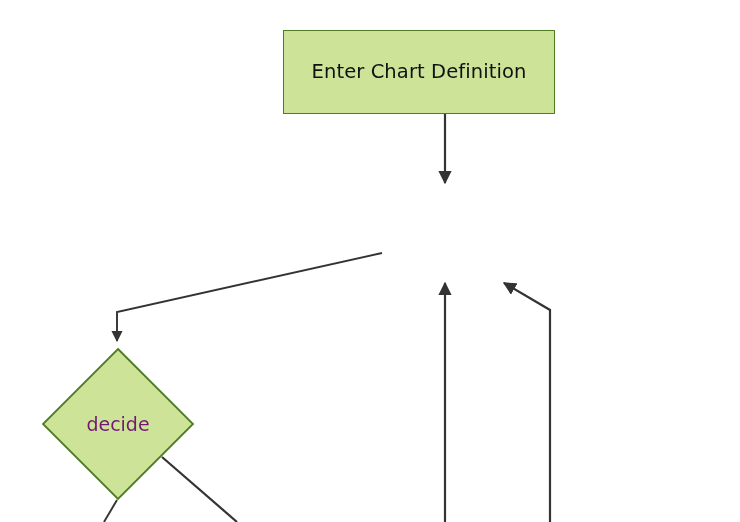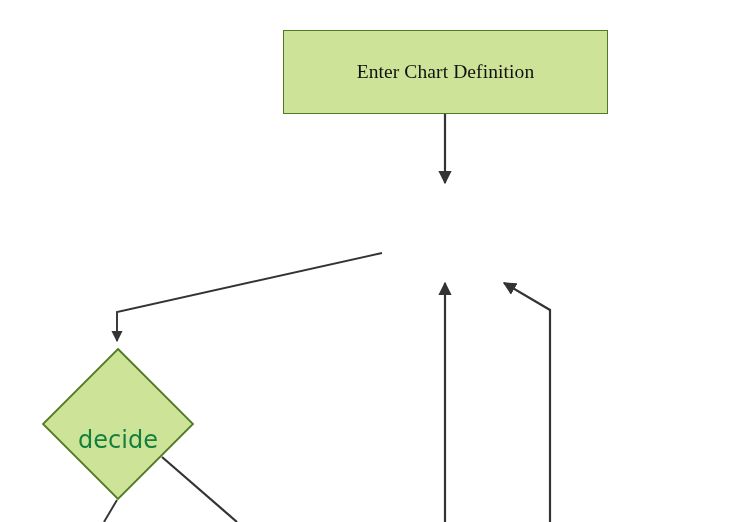--- a/index.html
+++ b/index.html
@@ -47,28 +47,28 @@
   }
   .diamond-wrap {
     position: absolute;
   }
   .diamond-wrap svg {
     display: block;
   }
   .diamond-label {
     position: absolute;
     left: 0;
-    top: 16px;
+    top: 0;
     width: 100%;
     height: 100%;
     display: flex;
     align-items: center;
     justify-content: center;
-    font-size: 24px;
-    color: #15803d;
+    font-size: 19px;
+    color: #701a75;
     white-space: nowrap;
     pointer-events: none;
   }
 </style>
 </head>
 <body>
 
 <div id="canvas">
 
   <svg id="edges" viewBox="0 0 740 522" xmlns="http://www.w3.org/2000/svg">
@@ -84,21 +84,21 @@
 
     <path d="M 445,522 L 445,283" fill="none" stroke="#333333" stroke-width="2.2" marker-end="url(#arrow)"></path>
 
     <path d="M 550,522 L 550,310 L 504,283" fill="none" stroke="#333333" stroke-width="2.2" stroke-linejoin="miter" marker-end="url(#arrow)"></path>
 
     <path d="M 117,500 L 104,522" fill="none" stroke="#333333" stroke-width="1.9"></path>
 
     <path d="M 162,457 L 237,522" fill="none" stroke="#333333" stroke-width="2.2"></path>
   </svg>
 
-  <div class="node rect" style="left:283px; top:30px; width:325px; height:84px;font-family:Liberation Serif, serif;">
+  <div class="node rect" style="left:283px; top:30px; width:272px; height:84px;">
     <span>Enter Chart Definition</span>
   </div>
 
 
   <div class="diamond-wrap" style="left:41px; top:347px; width:154px; height:154px;">
     <svg width="154" height="154" viewBox="0 0 154 154">
       <polygon points="77,2 152,77 77,152 2,77" fill="#cde498" stroke="#4f7b23" stroke-width="1.8"></polygon>
     </svg>
     <div class="diamond-label">decide</div>
   </div>

